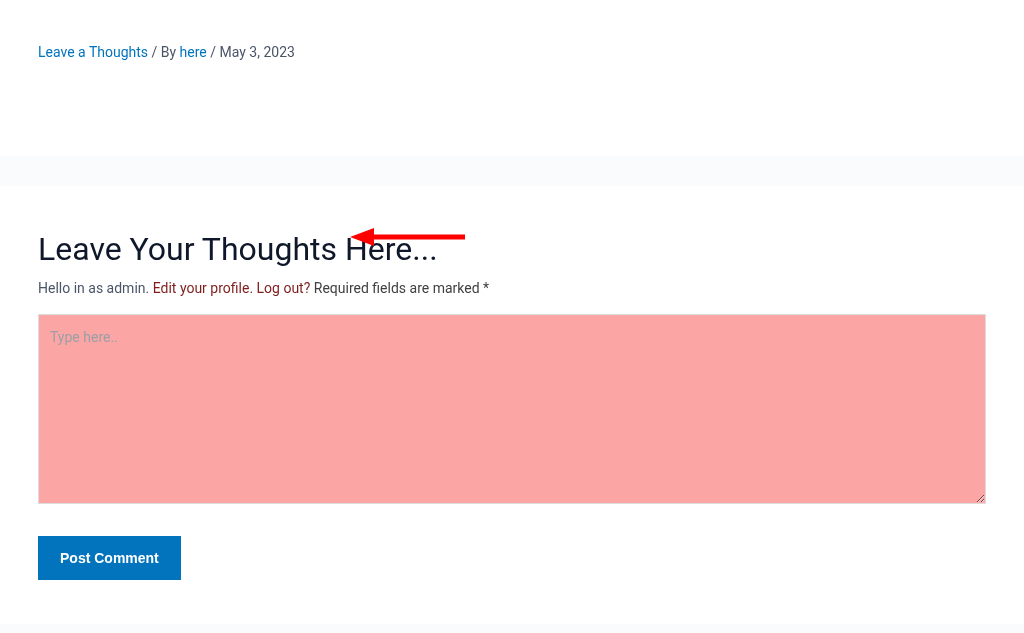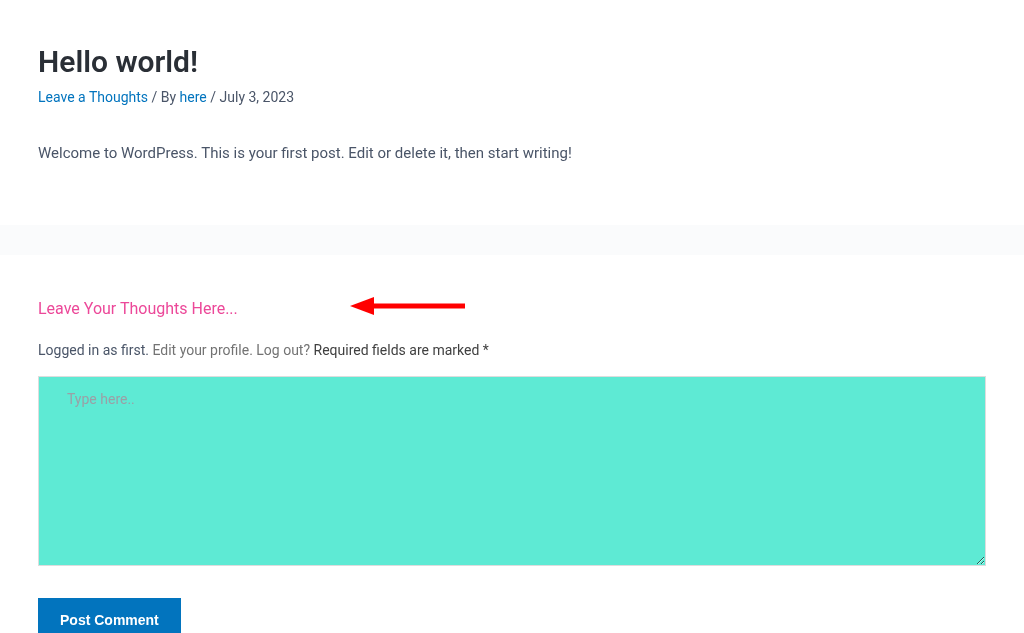--- a/index.html
+++ b/index.html
@@ -33,42 +33,42 @@
       font-size: 15px;
       color: #4a5568;
       line-height: 1.6;
     }
     .comments-card {
       background: #fff;
       padding: 44px 38px 44px 38px;
       position: relative;
     }
     .comments-title {
-      font-size: 16px;
+      font-size: 32px;
       font-weight: 400;
-      color: #ec4899;
-      margin-bottom: 24px;
+      color: #0f172a;
+      margin-bottom: 12px;
     }
     .logged-line {
       font-size: 14px;
       color: #4a5568;
       margin-bottom: 18px;
     }
     .logged-line a {
-      color: #737373;
+      color: #7f1d1d;
       text-decoration: none;
     }
     .required-note { color: #404040; }
     .comment-textarea {
       width: 100%;
       min-height: 190px;
       resize: vertical;
       border: 1px solid #ddd;
-      background: #5eead4;
-      padding: 14px 28px;
+      background: #fca5a5;
+      padding: 14px 11px;
       font-family: inherit;
       font-size: 14px;
       color: #666;
       outline: none;
     }
     .comment-textarea::placeholder { color: #9aa0a6; }
     .post-comment-btn {
       display: inline-block;
       background: #0274be;
       color: #fff;
@@ -85,46 +85,44 @@
       left: 350px;
       width: 120px;
       height: 30px;
       pointer-events: none;
     }
   </style>
 </head>
 <body>
 
 <article class="article-card">
-  <h1 class="article-title">Hello world!</h1>
   <div class="article-meta">
     <a href="#">Leave a Thoughts</a>
     <span class="sep"> / </span>
     <span>By</span>
     <span> </span>
     <a href="#">here</a>
     <span class="sep"> / </span>
-    <span>July 3, 2023</span>
+    <span>May 3, 2023</span>
   </div>
-  <p class="article-body">Welcome to WordPress. This is your first post. Edit or delete it, then start writing!</p>
 </article>
 
 <section class="comments-card">
 
   <h2 class="comments-title">Leave Your Thoughts Here...</h2>
 
   <div class="arrow-annotation">
     <svg viewBox="0 0 120 30" width="120" height="30">
       <line x1="115" y1="15" x2="20" y2="15" stroke="#ff0000" stroke-width="5"></line>
       <polygon points="0,15 24,6 24,24" fill="#ff0000"></polygon>
     </svg>
   </div>
 
   <p class="logged-line">
-    <span>Logged in as first.</span>
+    <span>Hello in as admin.</span>
     <span> </span>
     <a href="#"><span>Edit your profile</span>.</a>
     <span> </span>
     <a href="#">Log out?</a>
     <span> </span>
     <span class="required-note">Required fields are marked *</span>
   </p>
 
   <textarea class="comment-textarea" placeholder="Type here.." style=""></textarea>
 

